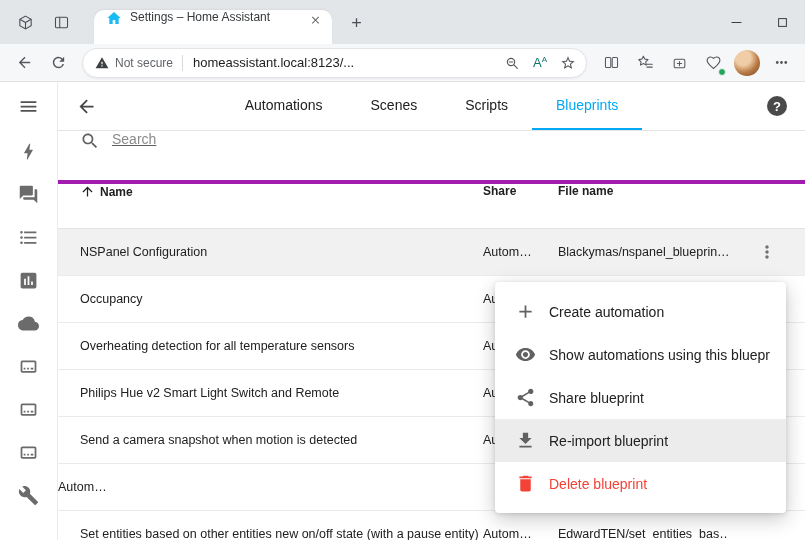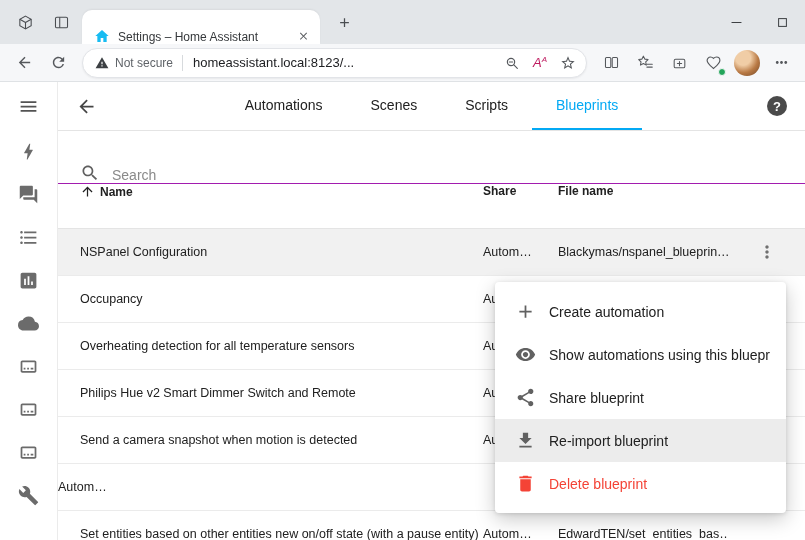--- a/index.html
+++ b/index.html
@@ -9,21 +9,21 @@
   }
   *{margin:0;padding:0;box-sizing:border-box;}
   html,body{width:805px;height:540px;}
   body{font-family:"Liberation Sans","DejaVu Sans",sans-serif;background:#fff;overflow:hidden;}
   .screen{position:relative;width:805px;height:540px;overflow:hidden;background:#fff;}
 
   
   .tabstrip{height:44px;background:#e3e6e9;display:flex;align-items:center;padding-left:10px;position:relative;}
   .ts-btn{width:30px;height:30px;border:none;background:transparent;color:#4a4d51;display:flex;align-items:center;justify-content:center;border-radius:6px;margin-right:6px;cursor:pointer;}
   .ts-btn svg{width:17px;height:17px;}
-  .tab{align-self:flex-end;height:34px;width:238px;background:#fff;border-radius:10px 10px 0 0;display:flex;align-items:flex-end;gap:8px;padding:0 8px 0 12px;margin-left:0;box-shadow:0 -1px 2px rgba(0,0,0,0.05);}
+  .tab{align-self:flex-end;height:34px;width:238px;background:#fff;border-radius:10px 10px 0 0;display:flex;align-items:flex-start;gap:8px;padding:0 8px 0 12px;margin-left:12px;box-shadow:0 -1px 2px rgba(0,0,0,0.05);}
   .tab-favicon{display:flex;}
   .tab-favicon svg{width:16px;height:16px;}
   .tab-title{flex:1;font-size:12px;color:#35383b;white-space:nowrap;overflow:hidden;}
   .tab-close{width:18px;height:18px;border:none;background:transparent;color:#55585c;display:flex;align-items:center;justify-content:center;border-radius:4px;cursor:pointer;}
   .tab-close svg{width:11px;height:11px;}
   .newtab{width:28px;height:28px;margin-left:10px;border:none;background:transparent;color:#4a4d51;display:flex;align-items:center;justify-content:center;border-radius:6px;cursor:pointer;}
   .newtab svg{width:15px;height:15px;}
   .win-controls{position:absolute;right:0;top:0;height:44px;display:flex;}
   .win-btn{width:46px;height:100%;border:none;background:transparent;color:#3b3e41;display:flex;align-items:center;justify-content:center;cursor:pointer;}
   .win-btn svg{width:17px;height:17px;}
@@ -33,21 +33,21 @@
   .nav-btn{width:32px;height:30px;border:none;background:transparent;color:#55585c;display:flex;align-items:center;justify-content:center;border-radius:6px;cursor:pointer;flex-shrink:0;}
   .nav-btn svg{width:17px;height:17px;}
   .addressbar{flex:1;height:30px;background:#fff;border:1px solid #e2e4e8;border-radius:15px;box-shadow:0 1px 2px rgba(0,0,0,0.06);display:flex;align-items:center;padding:0 4px 0 12px;margin:0 6px;min-width:0;cursor:text;}
   .ab-warning{display:flex;color:#3c4043;}
   .ab-warning svg{width:14px;height:14px;}
   .ab-security{font-size:12px;color:#5f6368;margin:0 9px 0 6px;white-space:nowrap;}
   .ab-divider{width:1px;height:16px;background:#d7dadd;margin-right:10px;}
   .ab-url{font-size:13px;color:#202124;white-space:nowrap;overflow:hidden;flex:1;min-width:0;}
   .ab-btn{width:28px;height:26px;border:none;background:transparent;color:#55585c;display:flex;align-items:center;justify-content:center;border-radius:13px;cursor:pointer;flex-shrink:0;}
   .ab-btn svg{width:16px;height:16px;}
-  .ts-a{font-size:13px;color:#be185d;line-height:1;font-style:italic;}
+  .ts-a{font-size:13px;color:#0f766e;line-height:1;}
   .ts-a .ts-sup{font-size:8px;vertical-align:super;}
   .avatar{width:26px;height:26px;border-radius:50%;background:radial-gradient(circle at 35% 30%,#f0cda6 0 30%,#b97a45 60%,#6e4323 100%);border:none;margin:0 3px;cursor:pointer;flex-shrink:0;}
   .badge-wrap{position:relative;}
   .status-dot{position:absolute;right:3px;bottom:2px;width:8px;height:8px;border-radius:50%;background:var(--status-ok);border:1.5px solid #f6f7f9;}
 
   
   .ha-app{position:absolute;top:82px;left:0;right:0;bottom:0;display:flex;background:#fff;}
   .ha-sidebar{width:58px;border-right:1px solid #ebebeb;display:flex;flex-direction:column;align-items:center;flex-shrink:0;background:#fff;}
   .sb-menu{width:58px;height:48px;border:none;background:none;color:#535353;display:flex;align-items:center;justify-content:center;cursor:pointer;}
   .sb-menu svg{width:21px;height:21px;}
@@ -57,21 +57,21 @@
   .ha-main{flex:1;display:flex;flex-direction:column;min-width:0;}
   .ha-header{height:49px;border-bottom:1px solid #e4e4e4;display:flex;align-items:stretch;flex-shrink:0;}
   .ha-back{width:56px;border:none;background:none;color:#454545;display:flex;align-items:center;justify-content:center;cursor:pointer;}
   .ha-back svg{width:21px;height:21px;}
   .ha-tabs{flex:1;display:flex;justify-content:center;align-items:stretch;}
   .ha-tab{padding:0 24px;display:flex;align-items:center;font-size:14px;font-weight:500;color:#212121;border-bottom:2px solid transparent;cursor:pointer;white-space:nowrap;}
   .ha-tab.active{color:var(--accent);border-bottom-color:var(--accent);}
   .ha-help{width:56px;border:none;background:none;display:flex;align-items:center;justify-content:center;cursor:pointer;}
   .help-circle{width:20px;height:20px;border-radius:50%;background:#4a4a4a;color:#fff;font-size:13px;font-weight:bold;display:flex;align-items:center;justify-content:center;}
 
-  .ha-search{height:53px;display:flex;align-items:flex-end;padding-left:22px;border-bottom:1px solid #a21caf;flex-shrink:0;color:#5f5f5f;cursor:text;}
+  .ha-search{height:53px;display:flex;align-items:flex-start;padding-left:22px;border-bottom:4px solid #a21caf;flex-shrink:0;color:#5f5f5f;cursor:text;text-decoration:underline;}
   .ha-search svg{width:20px;height:20px;}
   .search-text{margin-left:12px;font-size:14px;color:#8a8a8a;}
 
   .thead{height:45px;display:flex;align-items:flex-start;border-bottom:1px solid #e4e4e4;font-size:12px;font-weight:700;color:#212121;flex-shrink:0;}
   .c-name{flex:1;min-width:0;padding-left:22px;display:flex;align-items:center;gap:5px;white-space:nowrap;overflow:hidden;}
   .c-type{width:75px;flex-shrink:0;white-space:nowrap;overflow:hidden;}
   .c-file{width:170px;flex-shrink:0;white-space:nowrap;overflow:hidden;}
   .c-actions{width:77px;flex-shrink:0;display:flex;justify-content:center;}
   .sort-icon{display:flex;color:#212121;}
   .sort-icon svg{width:15px;height:15px;}
@@ -323,21 +323,21 @@
           <div class="c-file"></div>
           <div class="c-actions"></div>
         </div>
         <div class="trow">
           <div class="c-name">Overheating detection for all temperature sensors</div>
           <div class="c-type">Autom…</div>
           <div class="c-file"></div>
           <div class="c-actions"></div>
         </div>
         <div class="trow">
-          <div class="c-name">Philips Hue v2 Smart Dimmer Switch and Remote</div>
+          <div class="c-name">Philips Hue v2 Smart Light Switch and Remote</div>
           <div class="c-type">Autom…</div>
           <div class="c-file"></div>
           <div class="c-actions"></div>
         </div>
         <div class="trow">
           <div class="c-name">Send a camera snapshot when motion is detected</div>
           <div class="c-type">Autom…</div>
           <div class="c-file"></div>
           <div class="c-actions"></div>
         </div>

